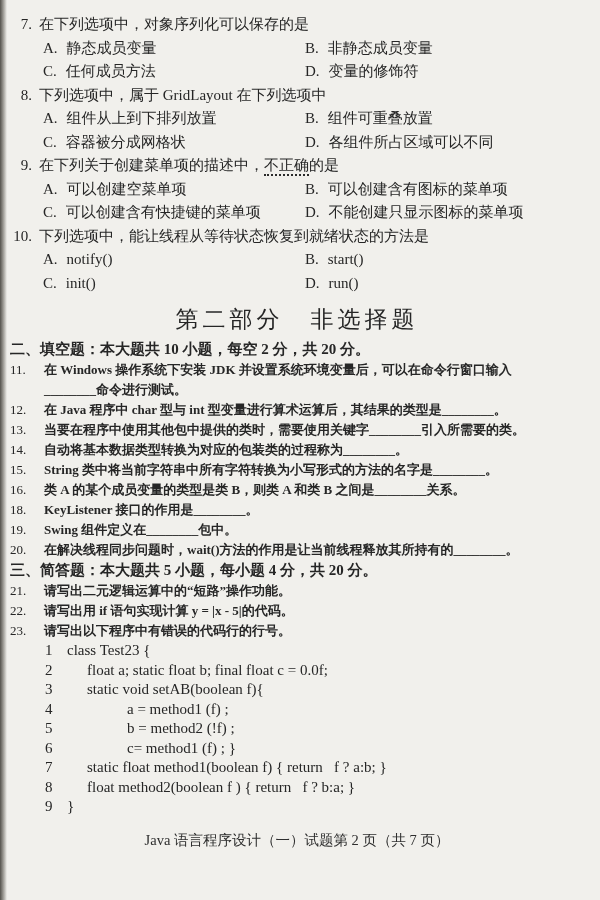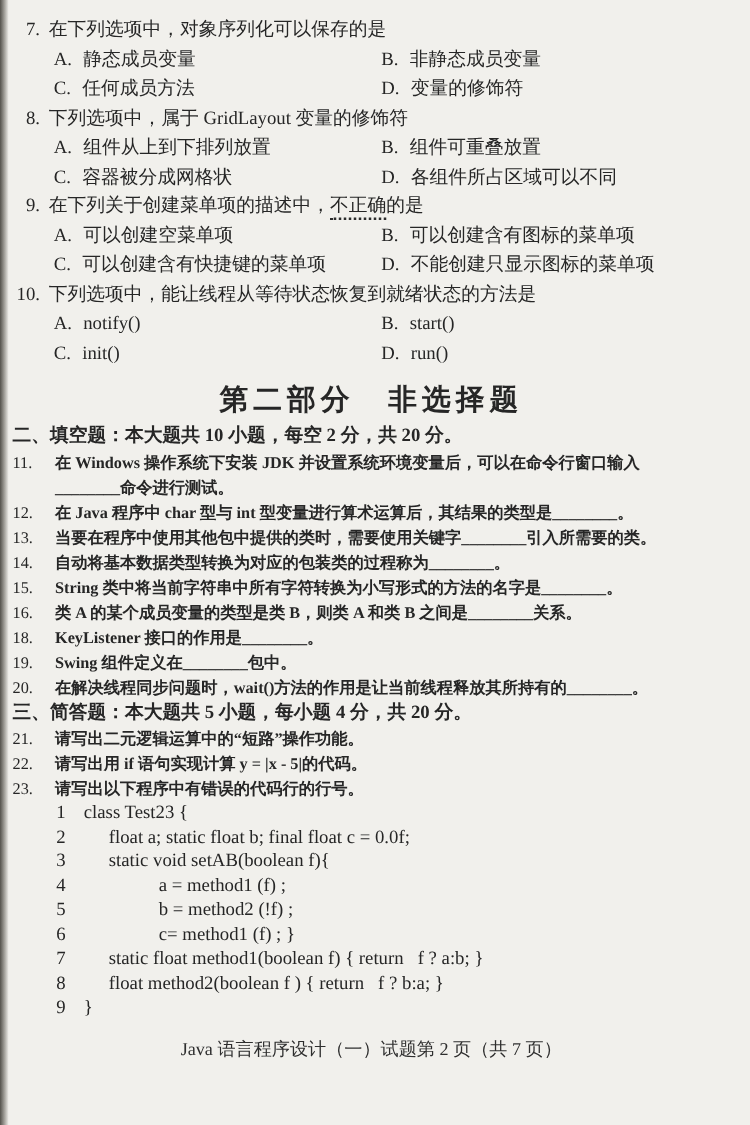--- a/index.html
+++ b/index.html
@@ -22,21 +22,21 @@
   .qnum { flex:none; width:22px; text-align:right; margin-right:7px; }
   .opts { display:flex; font-size:15px; line-height:23.5px; padding-left:33px; }
   .opt { display:flex; }
   .opt.first { flex:none; width:262px; }
   .okey { flex:none; margin-right:9px; }
   .em-dots { border-bottom:2px dotted #2b2b2b; padding-bottom:1px; }
   .em-dots:empty { border:none; padding:0; }
 
   
   .part2-heading {
-    text-align:center; font-weight:bold; font-size:23px; line-height:30px;
+    text-align:center; font-weight:normal; font-size:23px; line-height:30px;
     margin:9px 0 5px; letter-spacing:4px;
     font-family:"Liberation Sans","DejaVu Sans",sans-serif;
   }
 
   
   .sec-header { font-weight:bold; font-size:15px; line-height:21px; }
   .item { display:flex; font-size:13px; line-height:20px; }
   .item .num { flex:none; width:34px; }
   .item .txt { flex:1;font-weight:bold; }
 
@@ -80,21 +80,21 @@
       <span class="opt">
           <span class="okey">D.</span>
           <span>变量的修饰符</span>
         </span>
     </div>
   </div>
 
   <div>
     <div class="q-stem">
       <span class="qnum">8.</span>
-      <span><span>下列选项中，属于 GridLayout 变量的修饰符</span><span class="em-dots"></span><span></span></span>
+      <span><span>下列选项中，属于 GridLayout 在下列选项中</span><span class="em-dots"></span><span></span></span>
     </div>
     <div class="opts">
       <span class="opt first">
           <span class="okey">A.</span>
           <span>组件从上到下排列放置</span>
         </span>
       <span class="opt">
           <span class="okey">B.</span>
           <span>组件可重叠放置</span>
         </span>

